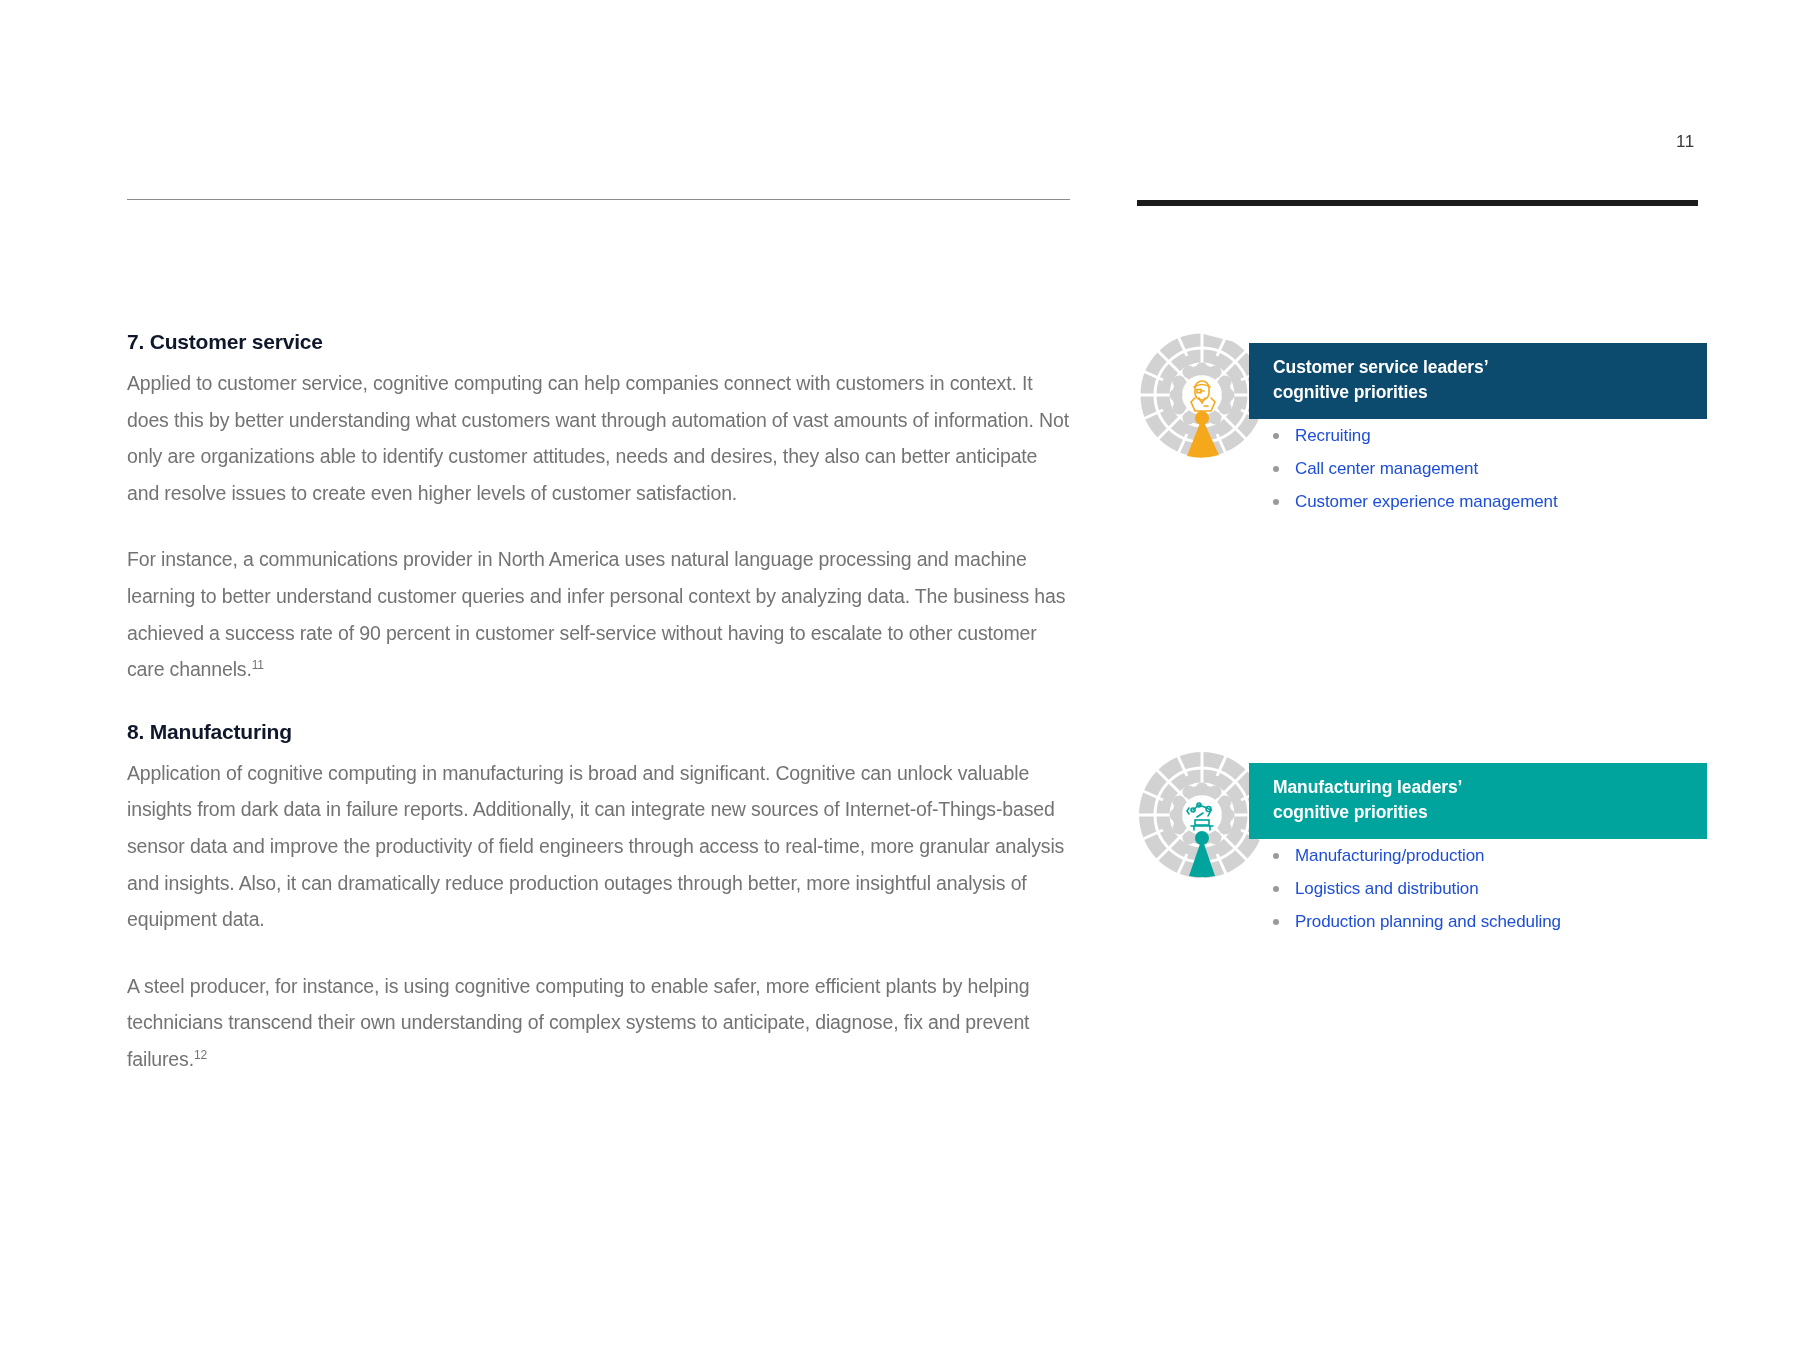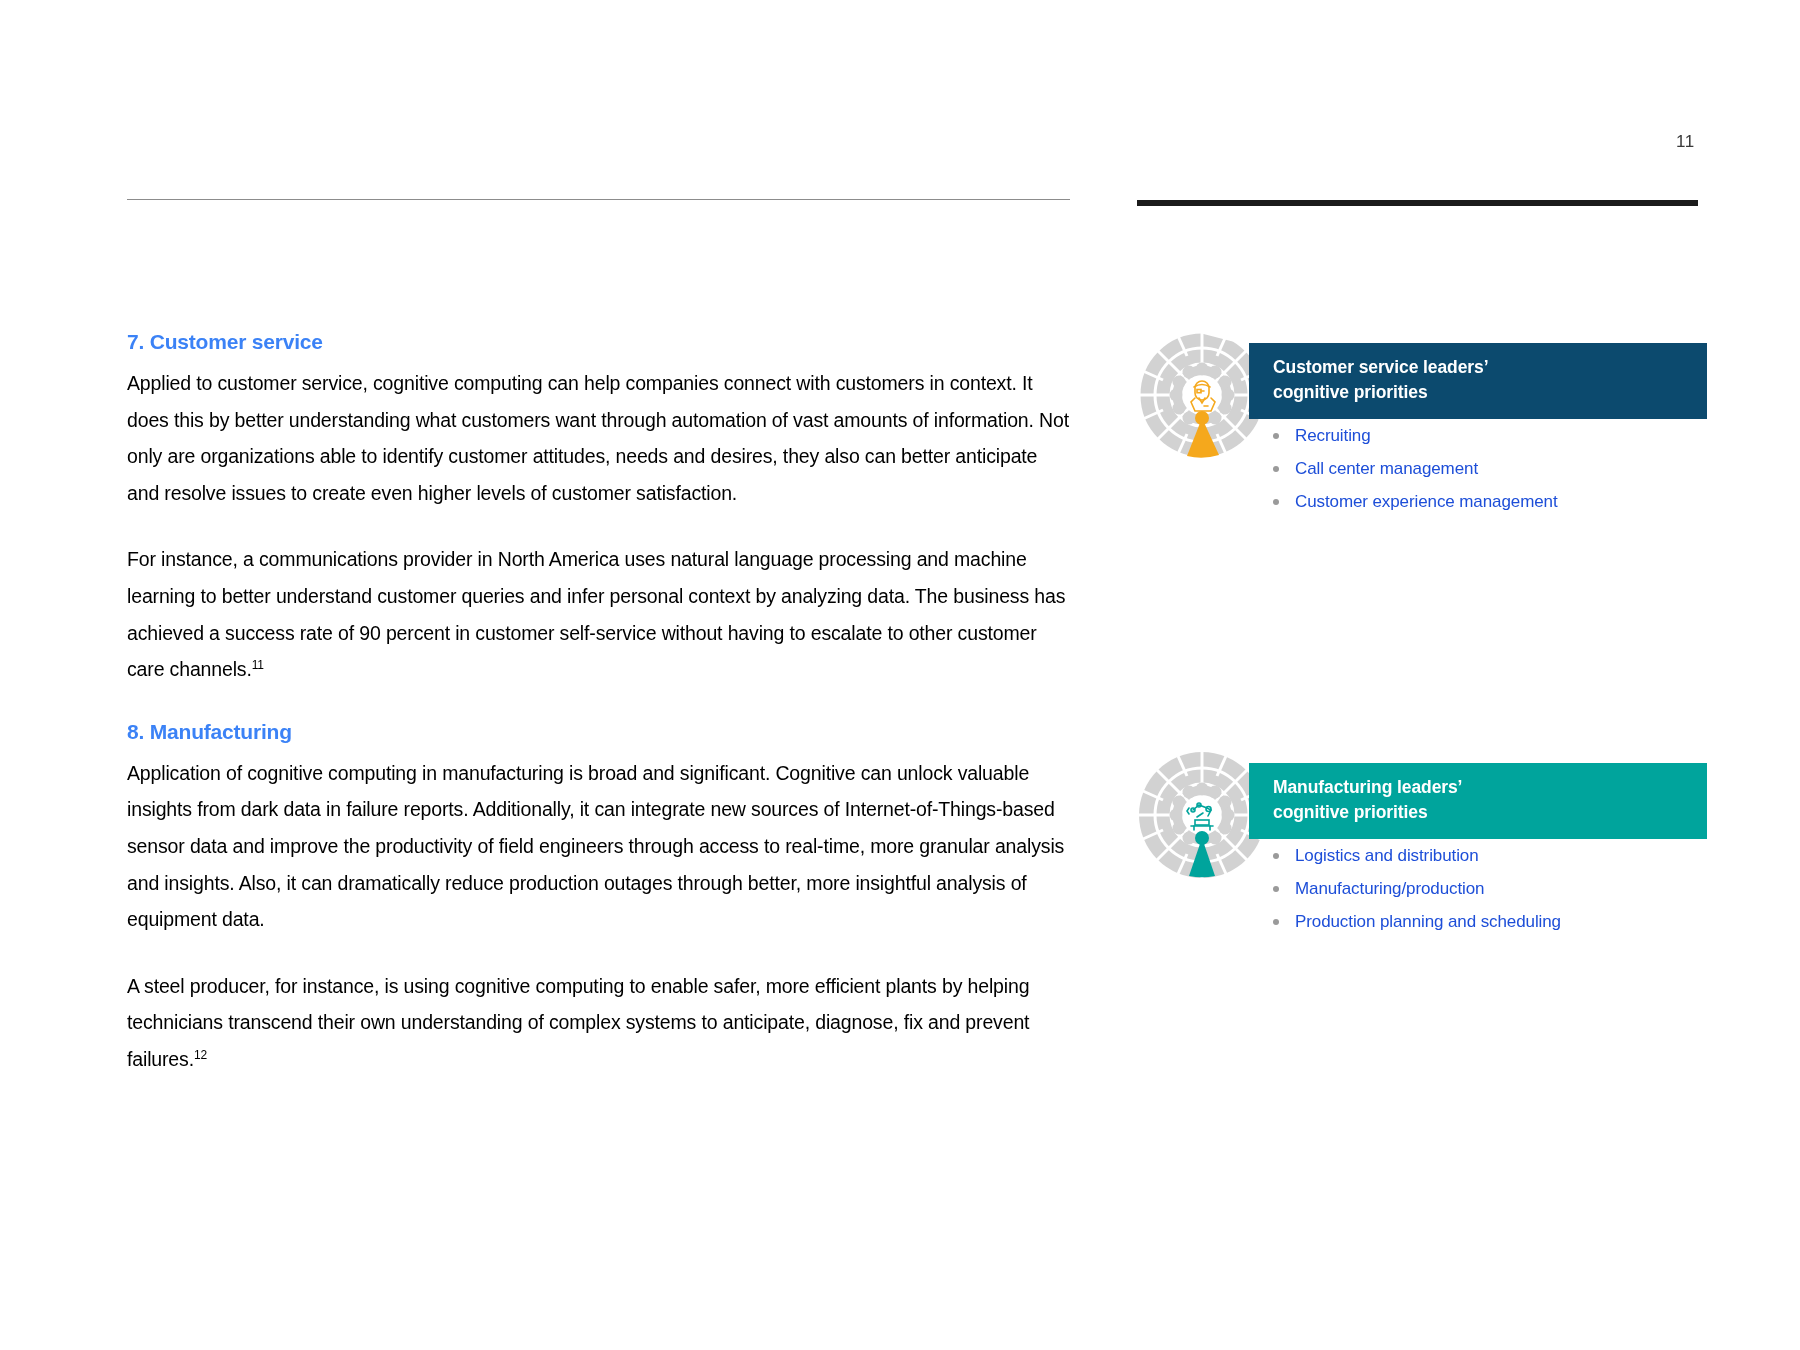--- a/index.html
+++ b/index.html
@@ -26,25 +26,25 @@
   .rule-right{
     position:absolute;left:1137px;top:200px;width:561px;height:6px;
     background:#1b1b1b;
   }
 
   
   .left-col{
     position:absolute;left:127px;top:330px;width:945px;
   }
   .sec-heading{
-    font-size:21px;font-weight:bold;color:#3b82f6;
+    font-size:21px;font-weight:bold;color:#0f172a;
     letter-spacing:-.2px;margin:0 0 11px 0;
   }
   .body-par{
-    font-size:19.5px;line-height:36.6px;color:#000000;
+    font-size:19.5px;line-height:36.6px;color:#737373;
     margin:0 0 30px 0;letter-spacing:-.15px;
     font-weight:400;
   }
   .body-par.tight{margin-bottom:32px;}
   .sec-block{margin-bottom:0;}
   .sec-block.second{margin-top:17px;}
   sup{font-size:12px;vertical-align:super;line-height:0;}
 
   
   .callout{
@@ -244,21 +244,21 @@
           </g>
         </svg>
       </div>
 
       <div class="callout-head" style="background:#00A49C;">
         <span>Manufacturing leaders’</span>
         <span class="l2">cognitive priorities</span>
       </div>
 
       <ul class="callout-list">
+        <li>Manufacturing/production</li>
         <li>Logistics and distribution</li>
-        <li>Manufacturing/production</li>
         <li>Production planning and scheduling</li>
       </ul>
 
     </div>
   </div>
 
 </div>
 
 </body></html>

